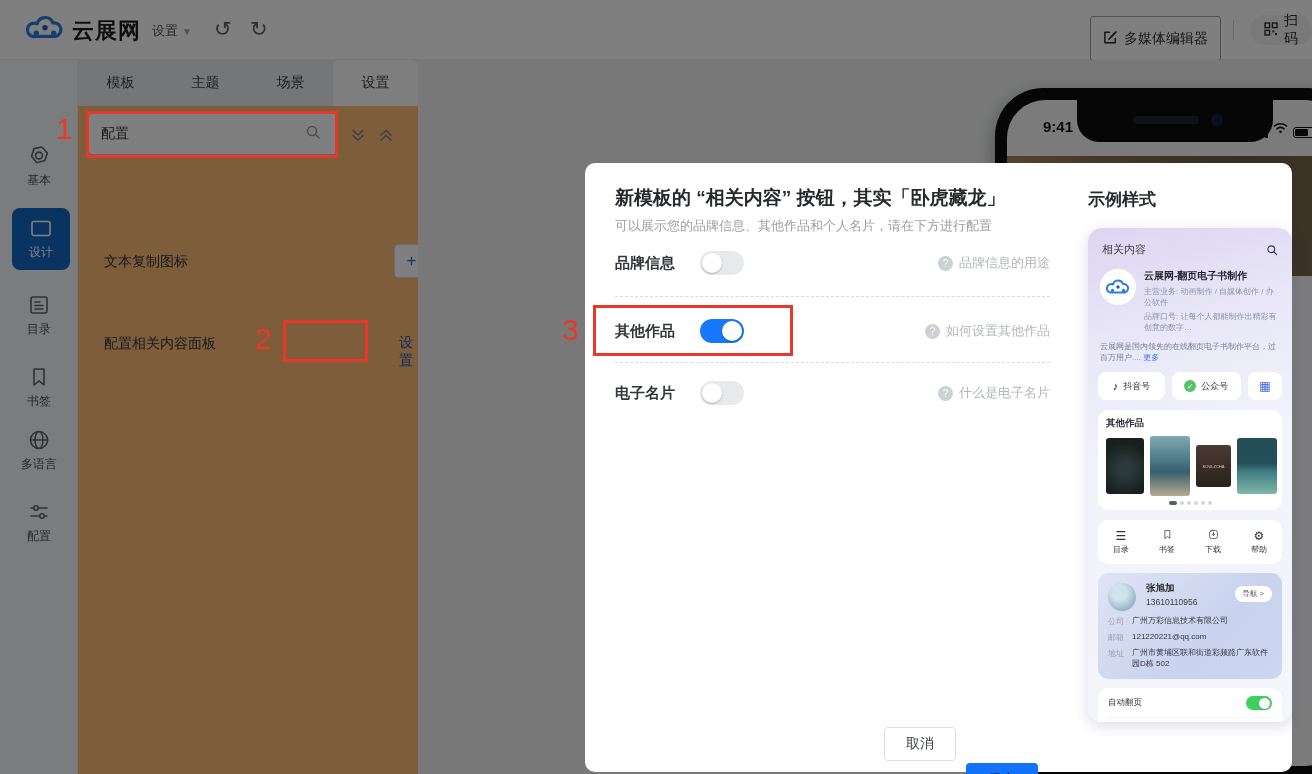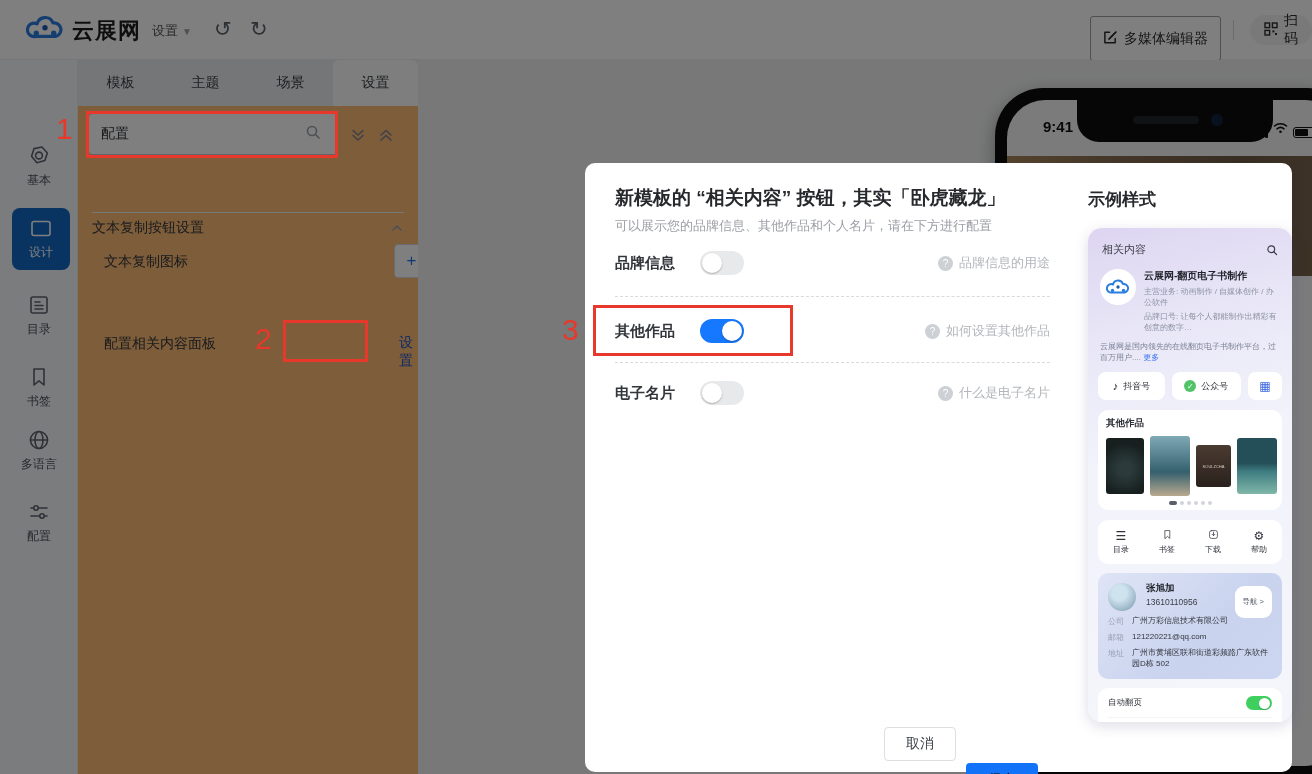--- a/index.html
+++ b/index.html
@@ -112,21 +112,21 @@
   .dots i { width:4px; height:4px; border-radius:50%; background:#d2d4da; display:block; }
   .dots i.on { background:#5a5e68; width:8px; border-radius:2px; }
   .navcard { background:#fff; border-radius:10px; margin-top:10px; height:44px; display:flex; align-items:center; }
   .navi { flex:1; text-align:center; color:#2f333b; }
   .navi .nic { font-size:12px; line-height:12px; }
   .navi .nlb { font-size:8px; margin-top:2px; }
   .bizcard { margin-top:9px; border-radius:10px; padding:9px 10px; background:linear-gradient(135deg,#dfe4f6,#c9d3ee 60%,#cdd6f0); position:relative; }
   .avatar { position:absolute; left:10px; top:10px; width:28px; height:28px; border-radius:50%; background:radial-gradient(circle at 40% 35%,#cfe3ef 30%,#9db7c8 70%,#6e88a0); }
   .biz-name { margin-left:38px; font-size:9.5px; font-weight:bold; color:#23252c; }
   .biz-phone { margin-left:38px; font-size:8.5px; color:#3a3e47; margin-top:2px; }
-  .biz-nav { position:absolute; right:10px; top:13px; height:16px; padding:16px 8px; background:#fff; border-radius:9px; font-size:7.5px; color:#4b5160; display:flex; align-items:center;text-align:center; }
+  .biz-nav { position:absolute; right:10px; top:13px; height:16px; padding:8px 8px; background:#fff; border-radius:9px; font-size:7.5px; color:#4b5160; display:flex; align-items:center;text-align:center; }
   .biz-row { display:flex; gap:6px; font-size:8px; margin-top:5px; }
   .biz-k { color:#98a0b4; flex:0 0 18px; }
   .biz-v { color:#33363e; line-height:1.35; }
   .tgcard { background:#fff; border-radius:10px; margin-top:9px; padding:2px 10px; }
   .tgrow { height:27px; display:flex; align-items:center; justify-content:space-between; }
   .tgrow + .tgrow { border-top:1px solid #f3f4f6; }
   .tgrow span { font-size:8.5px; color:#33363d; }
   .mini { position:relative; width:26px; height:14px; border-radius:7px; background:#e3e4e8; }
   .mini .knob { position:absolute; top:1.5px; left:2px; width:11px; height:11px; border-radius:50%; background:#fff; box-shadow:0 1px 1px rgba(0,0,0,.2); }
   .mini.on { background:#3ecf5e; }
@@ -260,26 +260,20 @@
         </svg>
     </span>
     <span class="chev2 up">
       <svg width="18" height="18" viewBox="0 0 18 18" class="ic" stroke="#7b8290">
           <path d="M4 9 l5 -4.5 l5 4.5"></path>
           <path d="M4 14 l5 -4.5 l5 4.5"></path>
         </svg>
     </span>
 
 
-    <div class="sec-hd first">
-      <span>文本复制按钮设置</span>
-      <svg width="14" height="14" viewBox="0 0 14 14" class="ic" stroke="#9aa0ab">
-          <path d="M3 9 l4 -4 l4 4"></path>
-        </svg>
-    </div>
     <div class="sec-row iconrow">
       <span>文本复制图标</span>
       <span class="plus-btn">+</span>
     </div>
 
     <div class="sec-row cfgrow">
       <span>配置相关内容面板</span>
       <span class="link-btn">设置</span>
     </div>
   </section>

